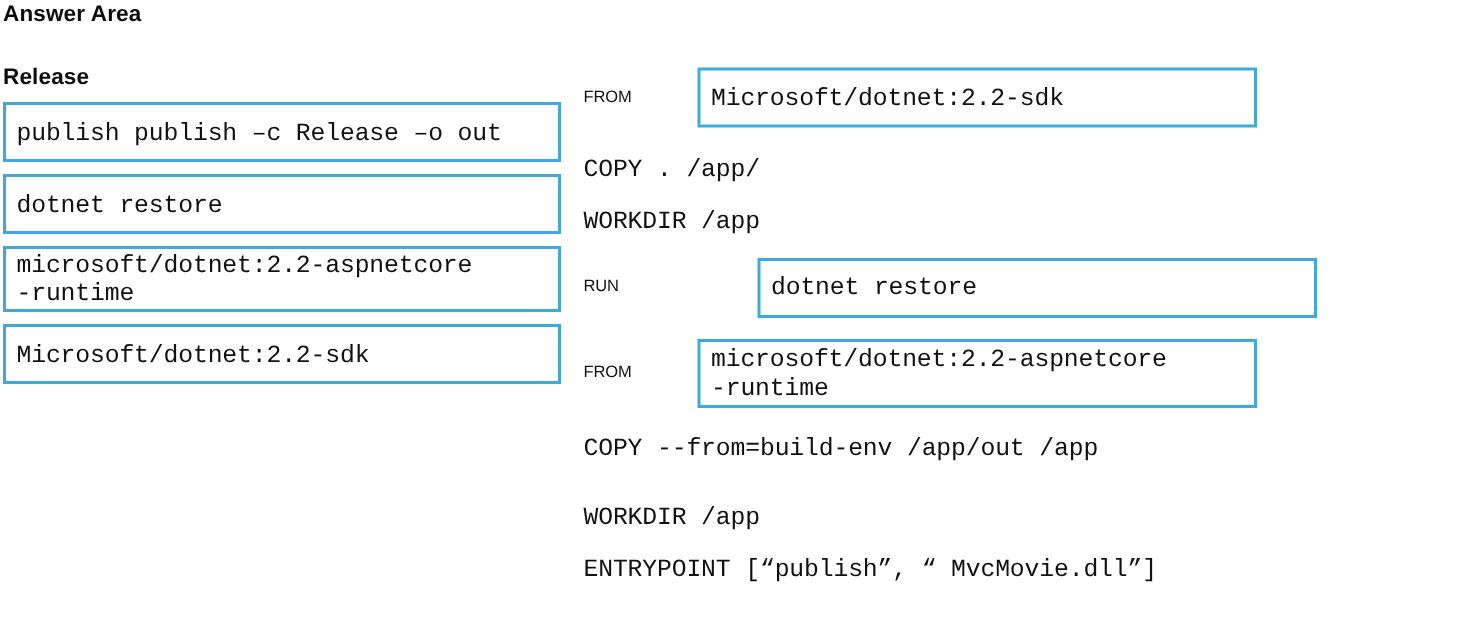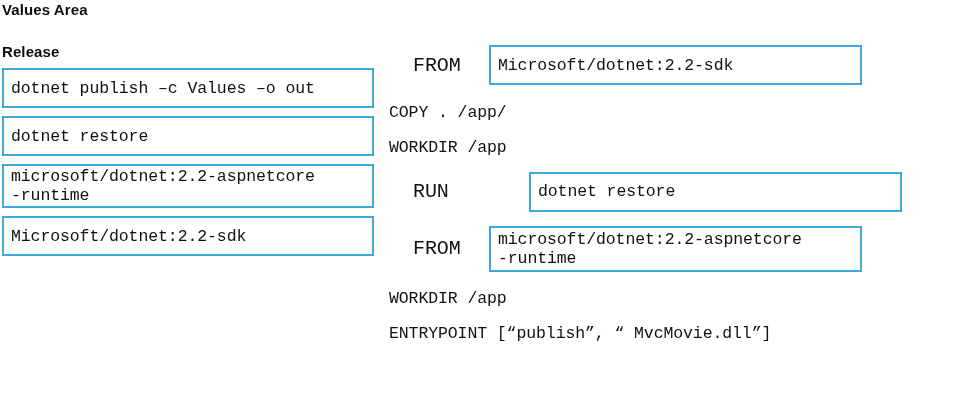--- a/index.html
+++ b/index.html
@@ -62,29 +62,28 @@
     width: 587px;
   }
 
   .ans-row {
     position: relative;
     display: flex;
     align-items: center;
   }
 
   .ans-label {
-    font-family: Liberation Mono, monospace;
-    font-size: 20px;
+    font-family: Liberation Sans, sans-serif;
+    font-size: 11px;
     line-height: 19px;
     color: #111111;
     white-space: nowrap;
     width: 76px;
     flex: 0 0 76px;
     letter-spacing: -0.1px;
-    margin-left: 24px;
   }
 
   .ans-text {
     font-family: "Liberation Mono", monospace;
     font-size: 16.5px;
     line-height: 19px;
     color: #111111;
     white-space: nowrap;
     letter-spacing: -0.1px;
     text-align: right;
@@ -113,28 +112,28 @@
   #row-workdir-1   { height: 23px; }
   #row-run         { height: 49px; padding-top: 8px; gap: 40px; }
   #row-from-2      { height: 53px; padding-top: 6px; }
   #row-copy-from   { height: 46px; }
   #row-workdir-2   { height: 46px; }
   #row-entrypoint  { height: 24px; }
 </style>
 </head>
 <body>
 
-<div class="abs heading" id="answer-area-title">Values Area</div>
+<div class="abs heading" id="answer-area-title">Answer Area</div>
 
 <div class="abs heading" id="values-title">Release</div>
 
 <div class="abs" id="values-list">
 
   <div class="vbox value-item h1">
-    <span class="vbox-text">dotnet publish –c Values –o out</span>
+    <span class="vbox-text">publish publish –c Release –o out</span>
   </div>
 
   <div class="vbox value-item h1">
     <span class="vbox-text">dotnet restore</span>
   </div>
 
   <div class="vbox value-item h2">
     <span class="vbox-text">microsoft/dotnet:2.2-aspnetcore
 -runtime</span>
   </div>
@@ -170,20 +169,23 @@
   </div>
 
   <div class="ans-row" id="row-from-2">
     <span class="ans-label">FROM</span>
     <div class="vbox ans-slot h2">
       <span class="vbox-text">microsoft/dotnet:2.2-aspnetcore
 -runtime</span>
     </div>
   </div>
 
+  <div class="ans-row" id="row-copy-from">
+    <span class="ans-text">COPY --from=build-env /app/out /app</span>
+  </div>
 
   <div class="ans-row" id="row-workdir-2">
     <span class="ans-text">WORKDIR /app</span>
   </div>
 
   <div class="ans-row" id="row-entrypoint">
     <span class="ans-text">ENTRYPOINT [“publish”, “ MvcMovie.dll”]</span>
   </div>
 
 </div>

